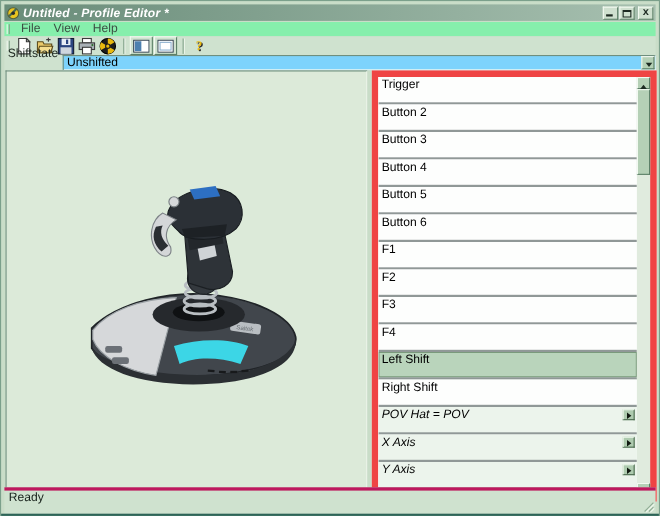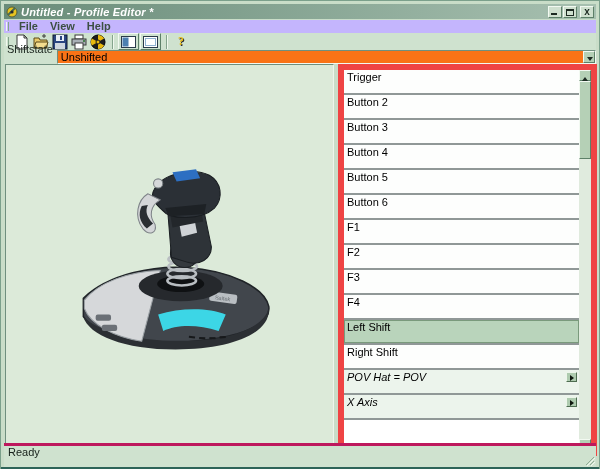--- a/index.html
+++ b/index.html
@@ -21,21 +21,21 @@
     position:relative; flex:0 0 auto; }
   .caption-btn.close { margin-left:3px; }
   .glyph-min { position:absolute; left:2px; bottom:2px; width:6px; height:2px; background:#1d2a22; }
   .glyph-max { position:absolute; left:2px; top:2px; width:8px; height:7px;
     border:1px solid #1d2a22; border-top-width:2px; }
   .glyph-close { position:absolute; left:0; top:-1px; width:100%; text-align:center;
     font:bold 10px "Liberation Sans",sans-serif; color:#1d2a22; }
 
   
   .menubar { position:absolute; left:3px; top:19px; right:3px; height:13px;
-    background:#c4b5fd; display:flex; align-items:center;font-weight:bold; }
+    background:#86efac; display:flex; align-items:center; }
   .grip { width:3px; height:9px; margin:0 4px 0 2px;
     border-left:1px solid #f0f8ee; border-right:1px solid #84a48c; }
   .menu-item { padding:0 6px; color:#3c4f43; height:13px; line-height:13px; }
 
   
   .toolbar { position:absolute; left:3px; top:32px; right:3px; height:17px;
     background:#cfe2cf; display:flex; align-items:center; }
   .tb-icon { width:18px; height:16px; display:flex; align-items:center;
     justify-content:center; margin-right:1px; }
   .tb-sep { width:2px; height:14px; margin:0 4px;
@@ -43,21 +43,21 @@
   .tb-btn { width:21px; height:17px; background:#cfe2cf;
     border:1px solid; border-color:#f2f9f1 #5d8068 #5d8068 #f2f9f1;
     display:flex; align-items:center; justify-content:center; margin-right:1px; }
   .help-glyph { font:bold 12px "Liberation Serif", serif; color:#e8b90f;
     text-shadow:1px 1px 0 #2a2a2a; }
 
   
   .shiftrow { position:absolute; left:3px; top:49px; right:3px; height:14px;
     background:#cfe2cf; display:flex; align-items:center; }
   .shift-label { padding:0 4px 16px 3px; color:#1c261f; }
-  .combo { flex:1 1 auto; height:14px; background:#f97316; position:relative;
+  .combo { flex:1 1 auto; height:14px; background:#7dd3fc; position:relative;
     border:1px solid; border-color:#6f8f7e #f2f9f1 #f2f9f1 #6f8f7e; }
   .combo-value { position:absolute; left:3px; top:0px; line-height:13px; }
   .combo-arrow { position:absolute; right:0; top:0; width:12px; height:12px;
     background:#b5d0b6; border:1px solid; border-color:#f2f9f1 #5d8068 #5d8068 #f2f9f1; }
   .combo-arrow::after { content:""; position:absolute; left:3px; top:5px;
     border:3px solid transparent; border-top:4px solid #1d2a22; }
 
   
   .main { position:absolute; left:4px; top:63px; width:592px; height:392px; }
   .left-panel { position:absolute; left:0; top:0; width:329px; height:392px;
@@ -320,20 +320,24 @@
   <div class="row tint">
     <span class="row-label">POV Hat = POV</span>
     <span class="row-arrow"></span>
   </div>
 
   <div class="row tint">
     <span class="row-label">X Axis</span>
     <span class="row-arrow"></span>
   </div>
 
+  <div class="row tint">
+    <span class="row-label">Y Axis</span>
+    <span class="row-arrow"></span>
+  </div>
 </div>
 
       <div class="scrollbar">
         <span class="sb-btn sb-up"></span>
         <span class="sb-thumb"></span>
         <span class="sb-btn sb-down"></span>
       </div>
     </div>
   </div>
 

